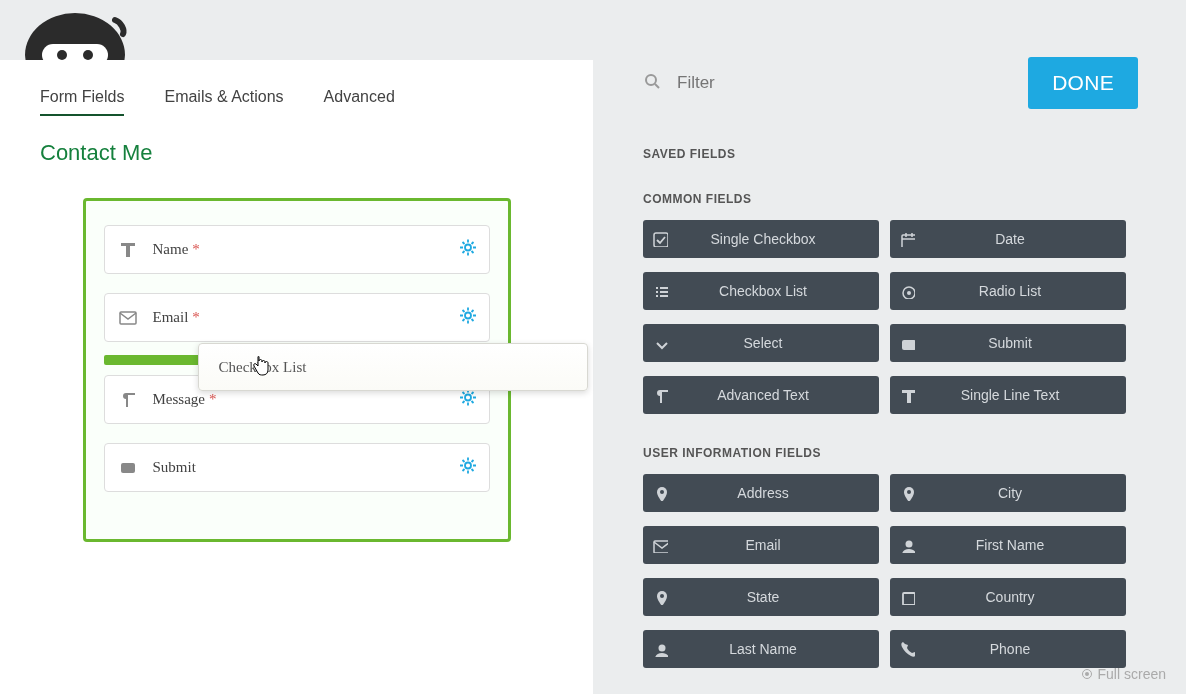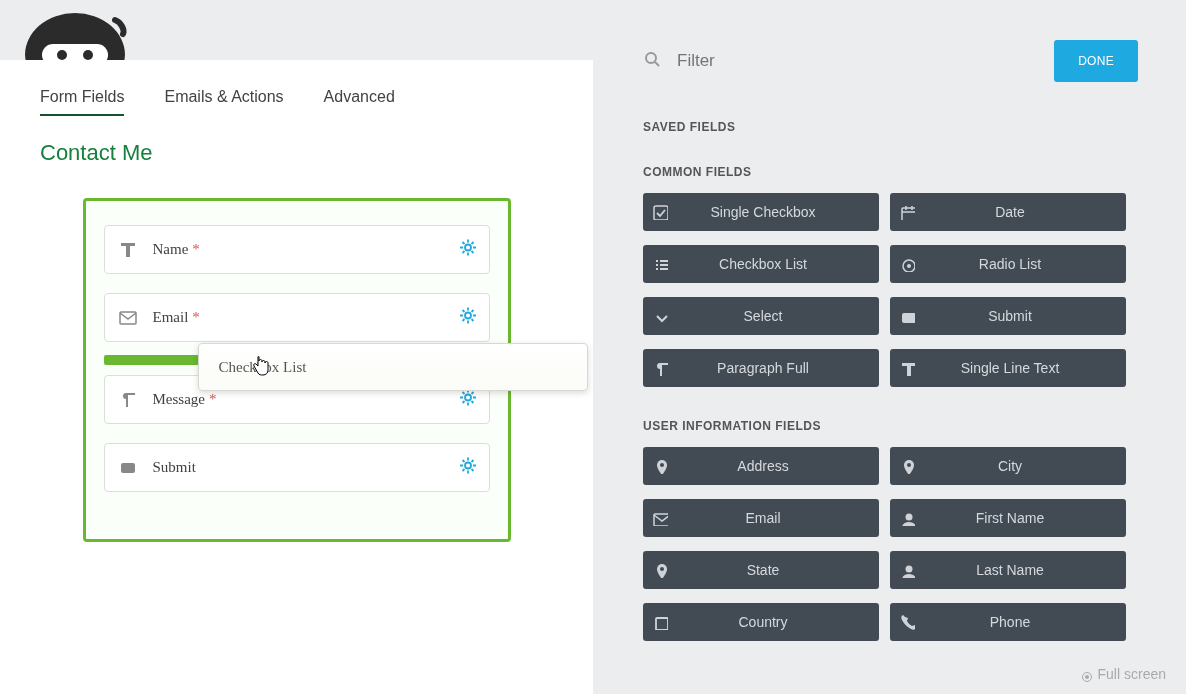--- a/index.html
+++ b/index.html
@@ -123,21 +123,21 @@
     position: absolute;
     top: 155px;
     left: 166px;
     font-size: 18px;
     color: #111;
     pointer-events: none;
   }
   
   .right-panel {
     position: absolute;
-    top: 0;
+    top: 17px;
     left: 593px;
     width: 593px;
     height: 518px;
     padding: 40px 48px 0 50px;
   }
   .right-top {
     display: flex;
     align-items: center;
     margin-bottom: 38px;
   }
@@ -152,21 +152,21 @@
     background: transparent;
     font-size: 17px;
     color: #666;
     outline: none;
     flex: 1;
   }
   .done-btn {
     background: #1ea9e1;
     color: #fff;
     border: none;
-    font-size: 12px;
+    font-size: 21px;
     font-weight: 500;
     padding: 14px 24px;
     border-radius: 3px;
     cursor: pointer;
     letter-spacing: 0.3px;
   }
   .section-title {
     font-size: 12px;
     font-weight: 700;
     letter-spacing: 0.5px;
@@ -204,21 +204,21 @@
     text-align: center;
     padding-right: 30px;
   }
   .fullscreen {
     position: absolute;
     bottom: 12px;
     right: 20px;
     font-size: 14px;
     color: #aaa;
     display: flex;
-    align-items: flex-end;
+    align-items: center;
     gap: 6px;
   }
   .fullscreen .circ {
     width:10px;height:10px;border:1.5px solid #aaa;border-radius:50%;display:inline-block;position:relative;
   }
   .fullscreen .circ::after{content:"";position:absolute;left:2px;top:2px;width:4px;height:4px;border-radius:50%;background:#aaa;}
 </style>
 </head>
 <body>
 
@@ -422,21 +422,21 @@
           </svg>
         </span>
         <span class="chip-label">Submit</span>
       </div>
       <div class="field-chip">
         <span class="chip-icon">
           <svg width="15" height="15">
             <use href="#i-para"></use>
           </svg>
         </span>
-        <span class="chip-label">Paragraph Full</span>
+        <span class="chip-label">Advanced Text</span>
       </div>
       <div class="field-chip">
         <span class="chip-icon">
           <svg width="15" height="15">
             <use href="#i-text"></use>
           </svg>
         </span>
         <span class="chip-label">Single Line Text</span>
       </div>
     </div>
@@ -479,32 +479,32 @@
         <span class="chip-icon">
           <svg width="15" height="15">
             <use href="#i-pin"></use>
           </svg>
         </span>
         <span class="chip-label">State</span>
       </div>
       <div class="field-chip">
         <span class="chip-icon">
           <svg width="15" height="15">
+            <use href="#i-square"></use>
+          </svg>
+        </span>
+        <span class="chip-label">Country</span>
+      </div>
+      <div class="field-chip">
+        <span class="chip-icon">
+          <svg width="15" height="15">
             <use href="#i-user"></use>
           </svg>
         </span>
         <span class="chip-label">Last Name</span>
-      </div>
-      <div class="field-chip">
-        <span class="chip-icon">
-          <svg width="15" height="15">
-            <use href="#i-square"></use>
-          </svg>
-        </span>
-        <span class="chip-label">Country</span>
       </div>
       <div class="field-chip">
         <span class="chip-icon">
           <svg width="15" height="15">
             <use href="#i-phone"></use>
           </svg>
         </span>
         <span class="chip-label">Phone</span>
       </div>
     </div>

